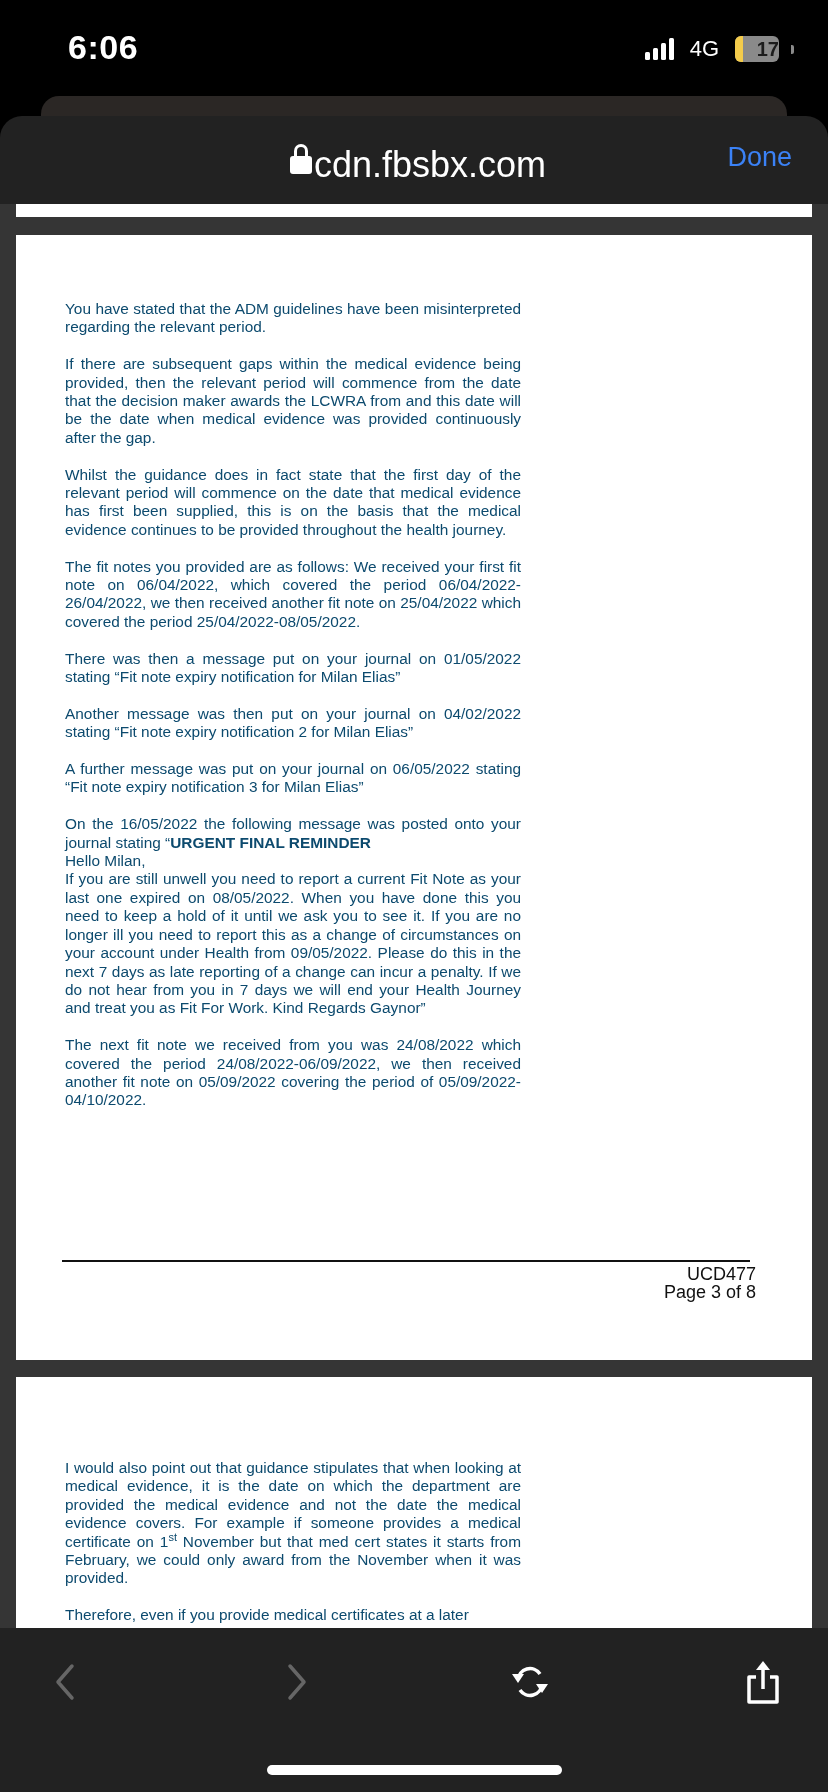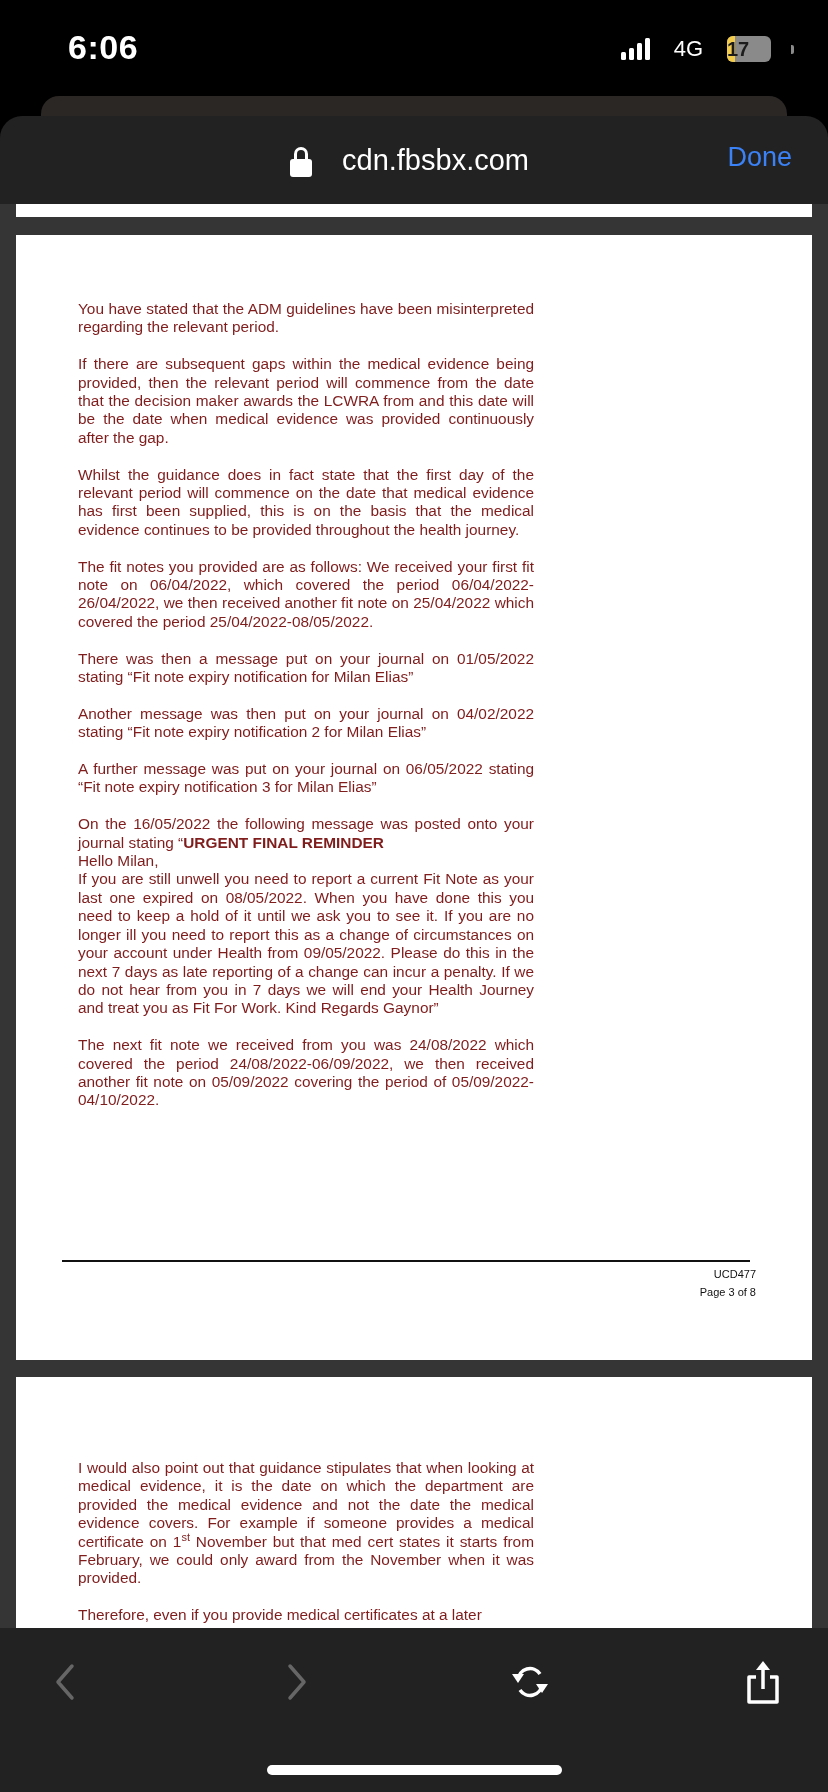--- a/index.html
+++ b/index.html
@@ -1,49 +1,49 @@
 <!DOCTYPE html>
 <html><head>
 <meta charset="utf-8">
 <style>
   * { box-sizing: border-box; margin: 0; padding: 0; }
   html, body { width: 828px; height: 1792px; background: #000; overflow: hidden; }
   body { position: relative; font-family: "Liberation Sans", sans-serif; }
 
   .status-bar { position: absolute; top: 0; left: 0; width: 828px; height: 100px; background: #000; color: #fff; }
   .time { position: absolute; left: 68px; top: 28px; font-size: 34px; font-weight: 700; letter-spacing: 0.5px; }
-  .status-right { position: absolute; right: 34px; top: 36px; display: flex; align-items: center; gap: 20px; }
+  .status-right { position: absolute; right: 34px; top: 36px; display: flex; align-items: center; gap: 12px; }
   .signal { display: flex; align-items: flex-end; gap: 3px; height: 22px; }
   .signal span { width: 5px; background: #fff; border-radius: 1.5px; }
   .net { font-size: 22px; color: #fff; margin-left: 4px; margin-right: 4px; }
-  .battery { position: relative; width: 44px; height: 26px; background: #8a8a8a; border-radius: 6px; overflow: hidden; display:flex; align-items:center; justify-content:flex-start; }
+  .battery { position: relative; width: 44px; height: 26px; background: #8a8a8a; border-radius: 6px; overflow: hidden; display:flex; align-items:center; justify-content:flex-end; }
   .battery .fill { position: absolute; left: 0; top: 0; bottom: 0; width: 8px; background: #f4cc4b; }
   .battery .lvl { position: relative; font-size: 20px; font-weight: 700; color: #1c1c1c; }
   .battery-tip { width: 3px; height: 9px; background: #8a8a8a; border-radius: 0 2px 2px 0; }
 
   .sheet-behind { position: absolute; left: 41px; top: 96px; width: 746px; height: 40px; background: #2b2725; border-radius: 18px 18px 0 0; }
   .browser-header { position: absolute; left: 0; top: 116px; width: 828px; height: 88px; background: #222; border-radius: 22px 22px 0 0; }
-  .url { position: absolute; left: 290px; top: 28px; display: flex; align-items: flex-end; gap: 30px; color: #fff; font-size: 29px; }
+  .url { position: absolute; left: 290px; top: 28px; display: flex; align-items: flex-start; gap: 2px; color: #fff; font-size: 36px; }
   .lock { width: 22px; height: 30px; position: relative; }
   .lock .shackle { position: absolute; left: 4px; top: 0; width: 14px; height: 14px; border: 3px solid #fff; border-bottom: none; border-radius: 8px 8px 0 0; }
   .lock .body { position: absolute; left: 0; top: 12px; width: 22px; height: 18px; background: #fff; border-radius: 3px; }
   .done { position: absolute; right: 36px; top: 26px; color: #3b82f6; font-size: 27px; font-weight: 500; background: none; border: none; }
 
   .viewer { position: absolute; left: 0; top: 204px; width: 828px; height: 1424px; background: #353535; overflow: hidden; }
   .page { position: absolute; left: 16px; width: 796px; background: #fff; }
   .page-prev { top: -10px; height: 23px; }
   .page-3 { top: 31px; height: 1125px; }
   .page-4 { top: 1173px; height: 400px; }
 
-  .doc-text { position: absolute; left: 62px; width: 456px; font-size: 15.4px; line-height: 18.4px; color: #7f1d1d; text-align: justify; }
+  .doc-text { position: absolute; left: 49px; width: 456px; font-size: 15.4px; line-height: 18.4px; color: #0c4a6e; text-align: justify; }
   .doc-text p { margin-bottom: 18.4px; }
   .doc-text b { font-weight: 700; }
   .doc-text sup { font-size: 11px; vertical-align: 6px; line-height: 0; }
   .rule { position: absolute; left: 46px; width: 688px; height: 2px; background: #111; }
-  .footer-code { position: absolute; right: 56px; text-align: right; font-size: 11px; line-height: 18.4px; color: #111; }
+  .footer-code { position: absolute; right: 56px; text-align: right; font-size: 18px; line-height: 18.4px; color: #111; }
 
   .toolbar { position: absolute; left: 0; top: 1628px; width: 828px; height: 164px; background: #222; }
   .tb-btn { position: absolute; top: 26px; width: 60px; height: 56px; display: flex; align-items: center; justify-content: center; background: none; border: none; }
   .home-indicator { position: absolute; left: 267px; top: 1765px; width: 295px; height: 10px; background: #fff; border-radius: 5px; }
 </style>
 </head>
 <body>
 
 <div class="status-bar">
   <div class="time">6:06</div>

